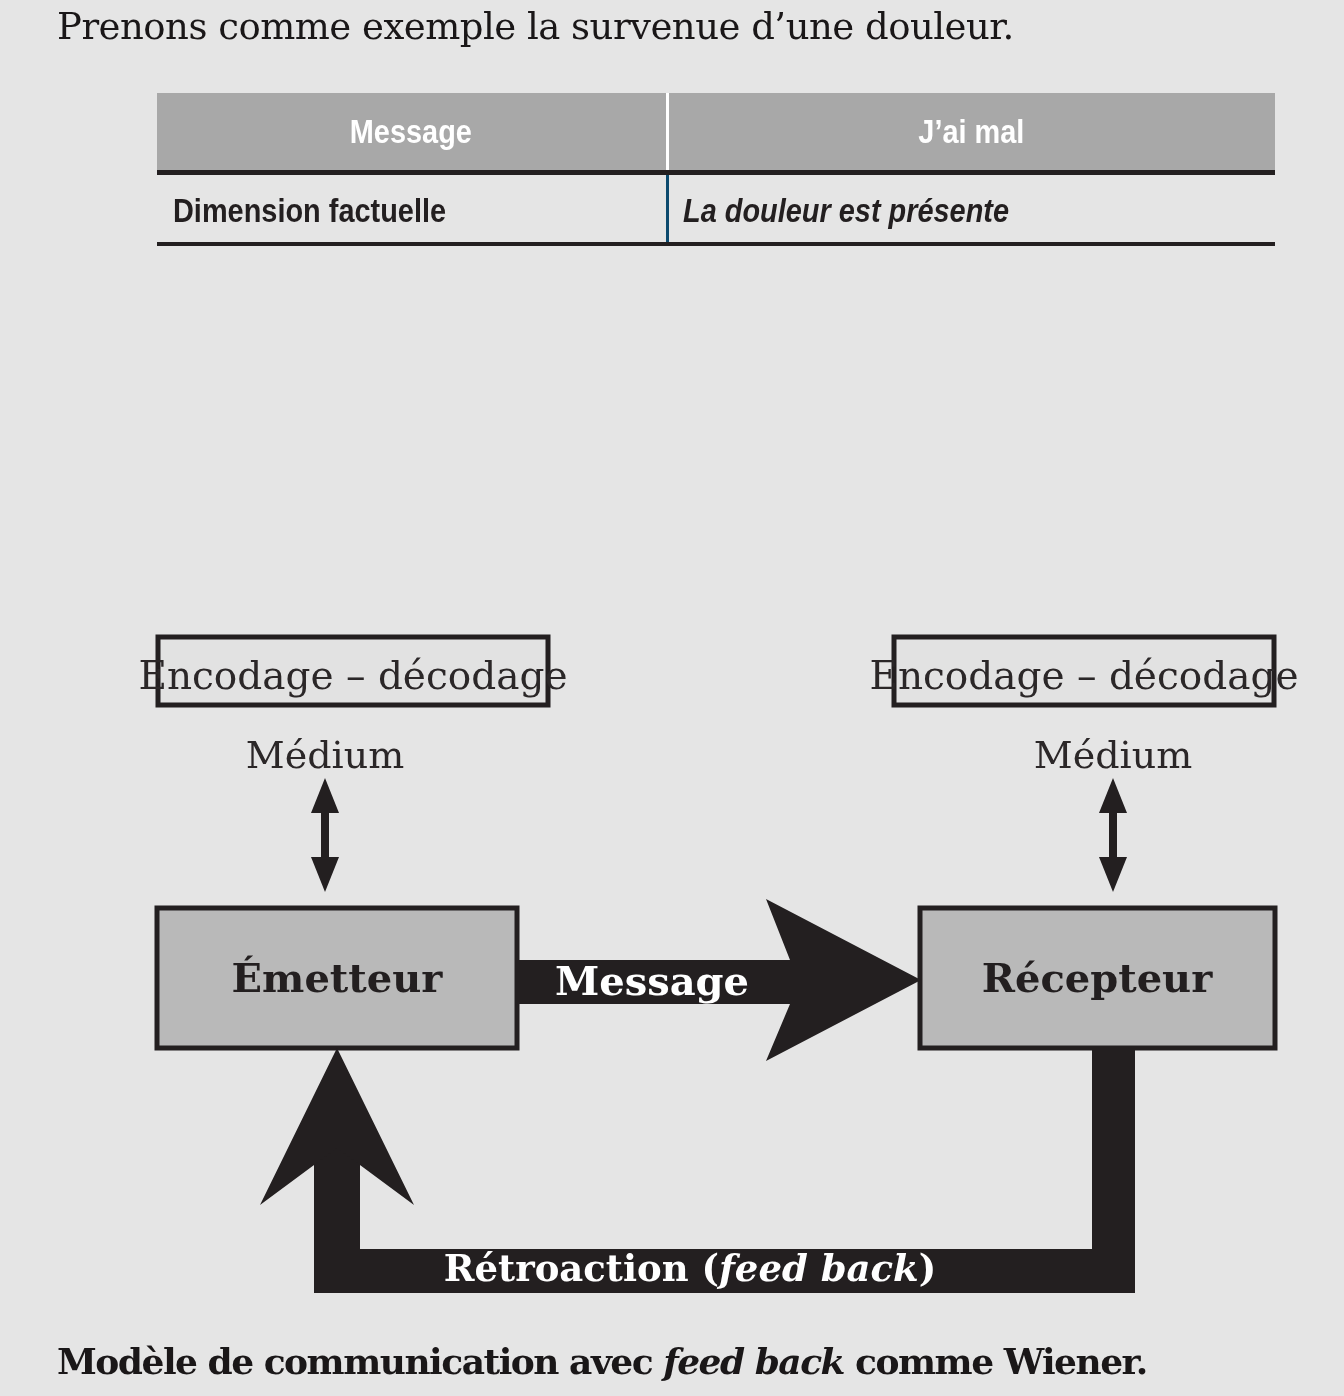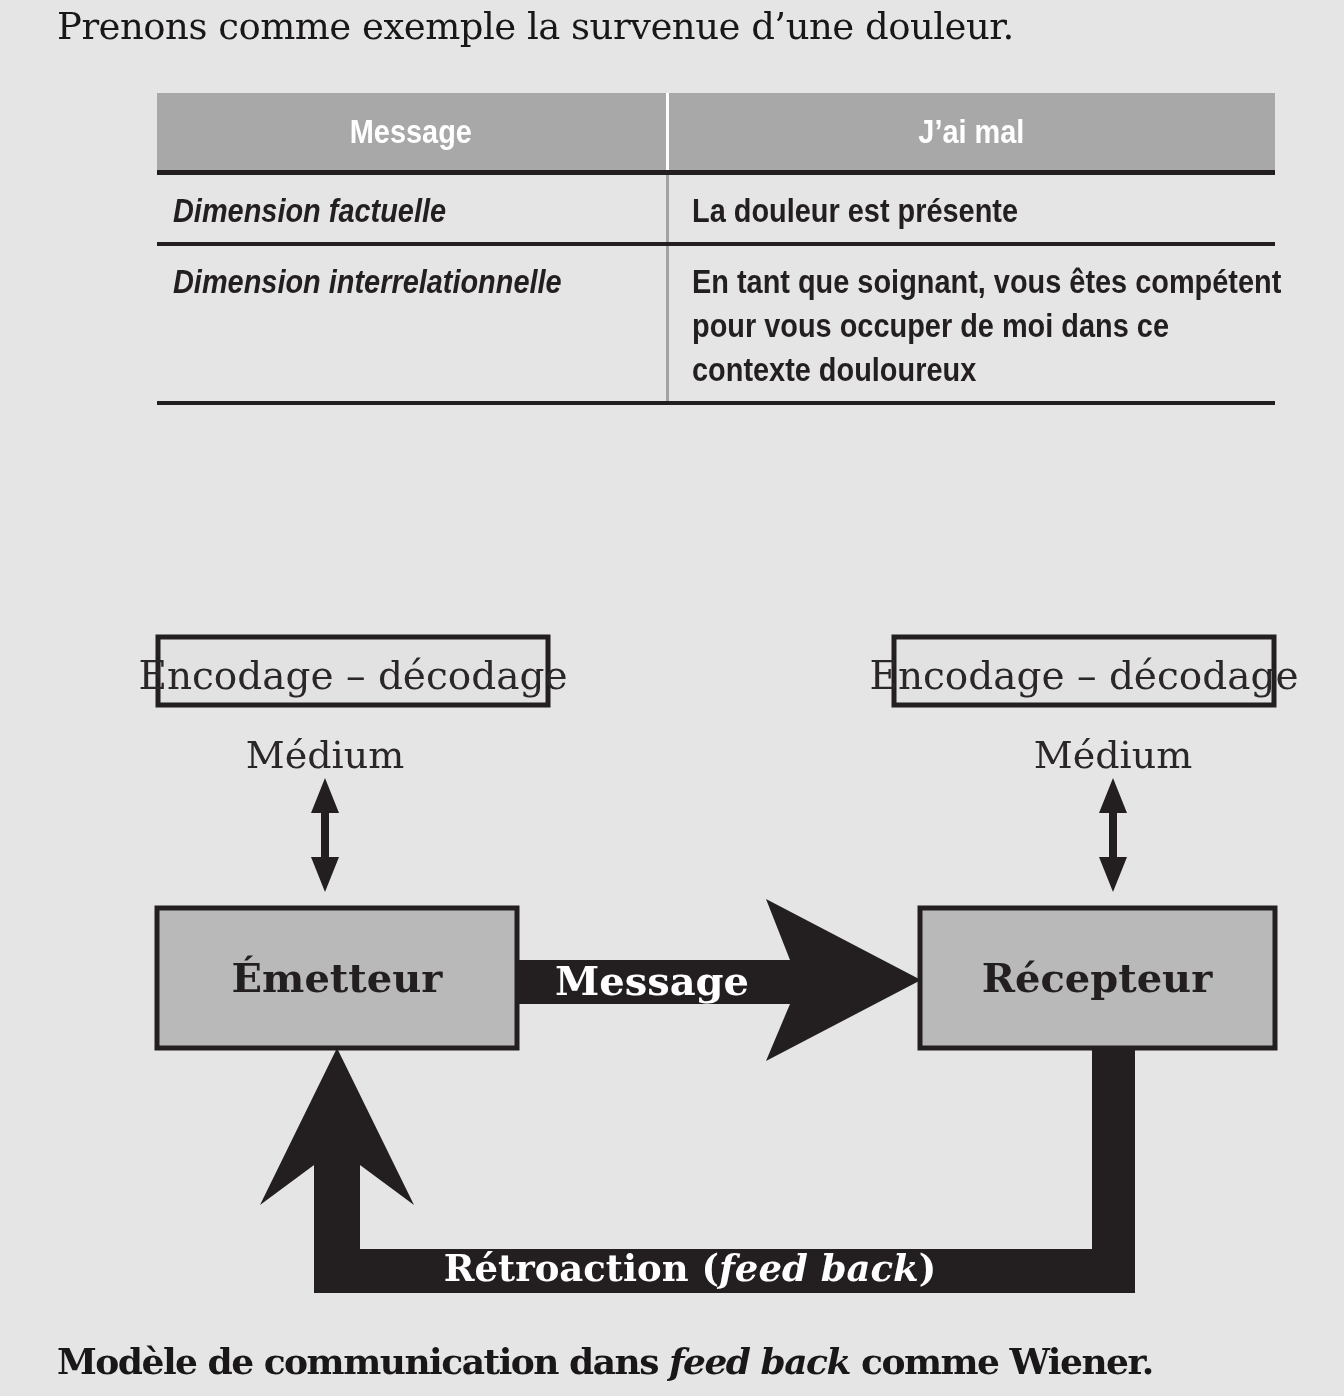--- a/index.html
+++ b/index.html
@@ -46,22 +46,22 @@
   }
   table.msg th:first-child { border-right: 3px solid #ffffff; }
   table.msg td {
     vertical-align: top;
     padding: 13px 8px 10px 16px;
     border-bottom: 4px solid #231f20;
     font: 700 34px/44px "Liberation Sans", "DejaVu Sans", sans-serif;
     color: #231f20;
     overflow: visible;
   }
-  table.msg td.lbl { border-right: 3px solid #a3a3a3; font-style: italic; }
-  table.msg td.val { padding-left: 23px; }
+  table.msg td.lbl { border-right: 3px solid #0c4a6e; }
+  table.msg td.val { font-style: italic; padding-left: 14px; }
   tbody tr:nth-child(1) td { height: 44px; }
   tbody tr:nth-child(2) td { height: 50px; }
   tbody tr:nth-child(3) td { height: 136px; }
   tbody tr:nth-child(4) td { height: 72px; }
   .cond {
     display: inline-block;
     transform: scaleX(0.85);
     transform-origin: 0 50%;
     white-space: nowrap;
   }
@@ -100,24 +100,20 @@
       <tr>
         <th><span class="cond">Message</span></th>
         <th><span class="cond">J’ai mal</span></th>
       </tr>
     </thead>
     <tbody>
       <tr>
         <td class="lbl"><span class="cond">Dimension factuelle</span></td>
         <td class="val"><span class="cond cond-wide">La douleur est présente</span></td>
       </tr>
-      <tr>
-        <td class="lbl"><span class="cond">Dimension interrelationnelle</span></td>
-        <td class="val"><span class="cond cond-wide">En tant que soignant, vous êtes compétent pour vous occuper de moi dans ce contexte douloureux</span></td>
-      </tr>
     </tbody>
   </table>
 
   <svg class="diagram" width="1344" height="700" viewBox="0 620 1344 700">
 
     <rect x="158" y="637" width="390" height="68" fill="#e2e2e2" stroke="#231f20" stroke-width="5"></rect>
     <text x="353" y="689" text-anchor="middle" class="dserif" font-size="39" fill="#2b2728">Encodage – décodage</text>
 
     <rect x="894" y="637" width="380" height="68" fill="#e2e2e2" stroke="#231f20" stroke-width="5"></rect>
     <text x="1084" y="689" text-anchor="middle" class="dserif" font-size="39" fill="#2b2728">Encodage – décodage</text>
@@ -145,15 +141,15 @@
     <path d="M 519 960 L 790 960 L 766 899 L 921 980 L 766 1061 L 790 1004 L 519 1004 Z" fill="#231f20"></path>
     <text x="652" y="995" text-anchor="middle" class="dserif" font-size="40" font-weight="bold" fill="#ffffff">Message</text>
 
     <g>
       <path d="M 1092 1048 L 1135 1048 L 1135 1293 L 314 1293 L 314 1140 L 360 1140 L 360 1249 L 1092 1249 Z" fill="#231f20"></path>
       <polygon points="337,1048 414,1205 337,1148 260,1205" fill="#231f20"></polygon>
     </g>
     <text x="690" y="1281" text-anchor="middle" class="dserif" font-size="37" font-weight="bold" fill="#ffffff"><tspan>Rétroaction (</tspan><tspan font-style="italic">feed back</tspan><tspan>)</tspan></text>
   </svg>
 
-  <div class="caption"><span>Modèle de communication dans </span><span class="it">feed back</span><span> comme Wiener.</span></div>
+  <div class="caption"><span>Modèle de communication avec </span><span class="it">feed back</span><span> comme Wiener.</span></div>
 
 </div>
 
 </body></html>

